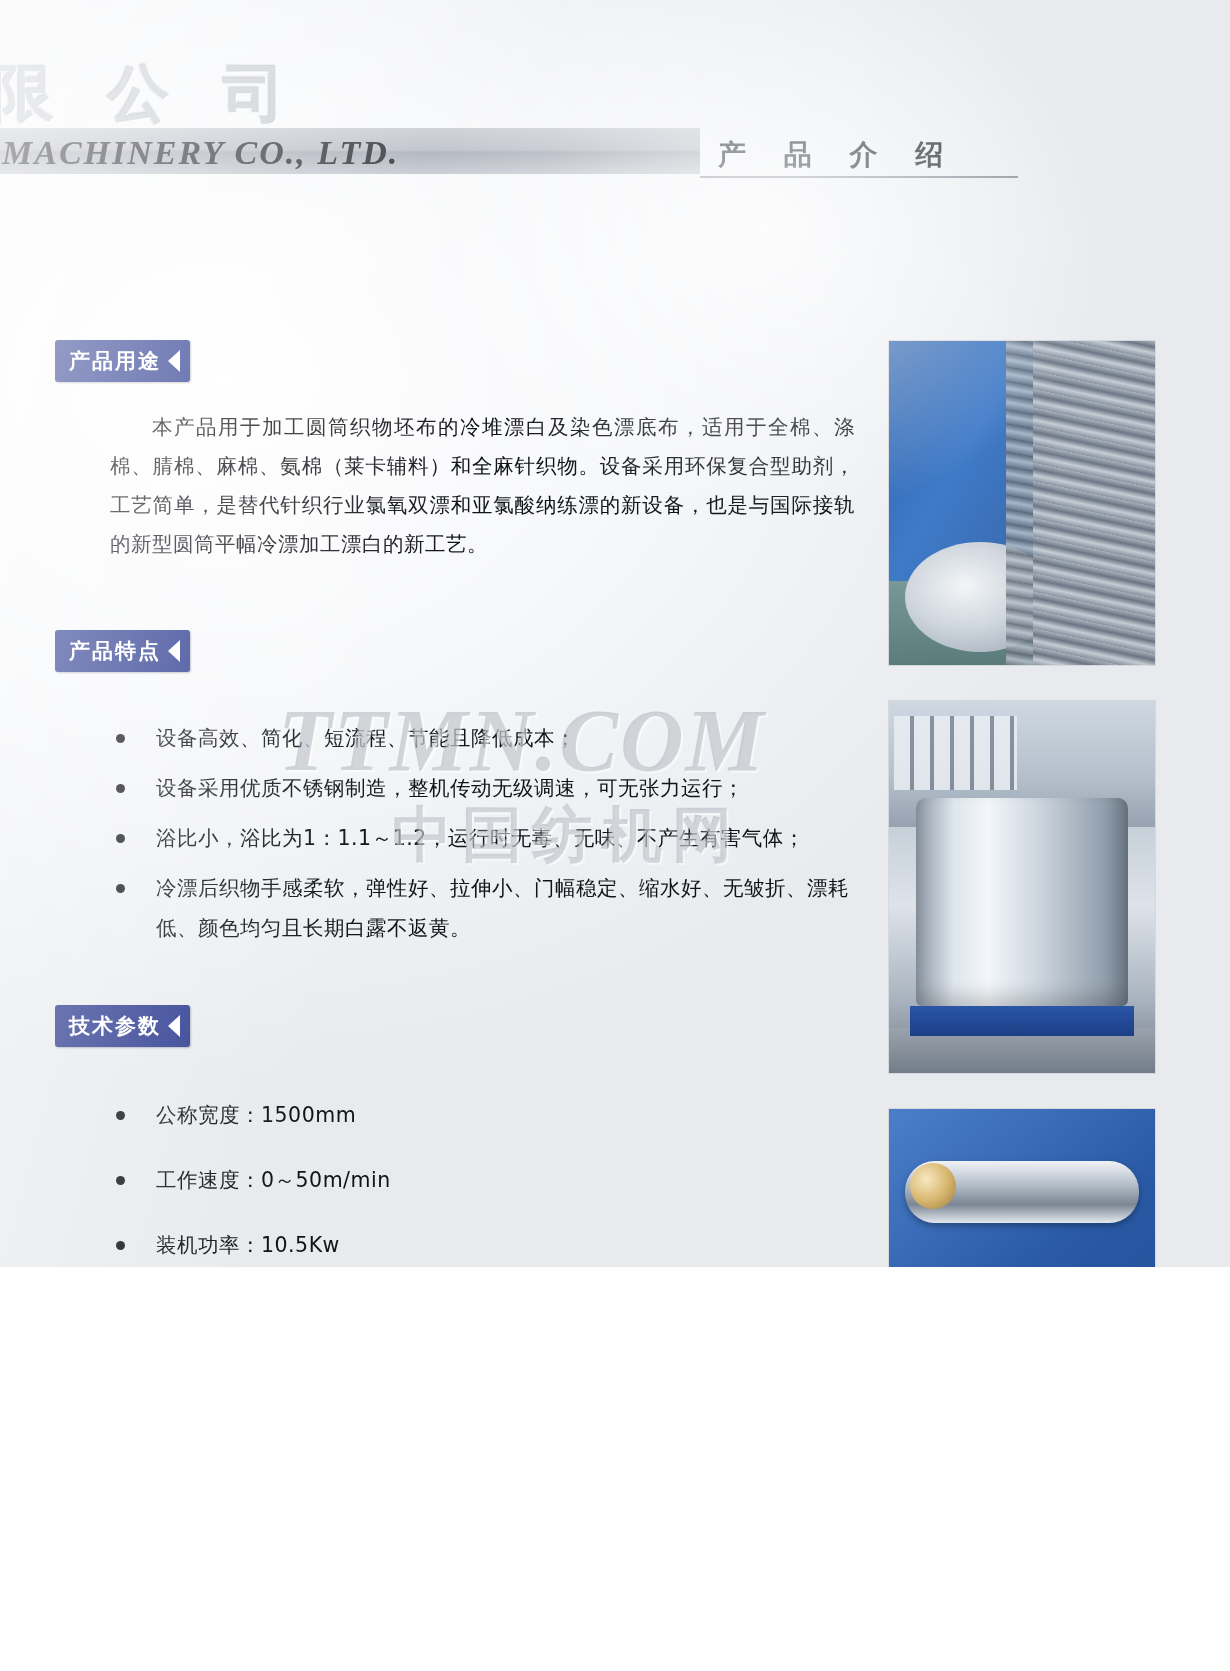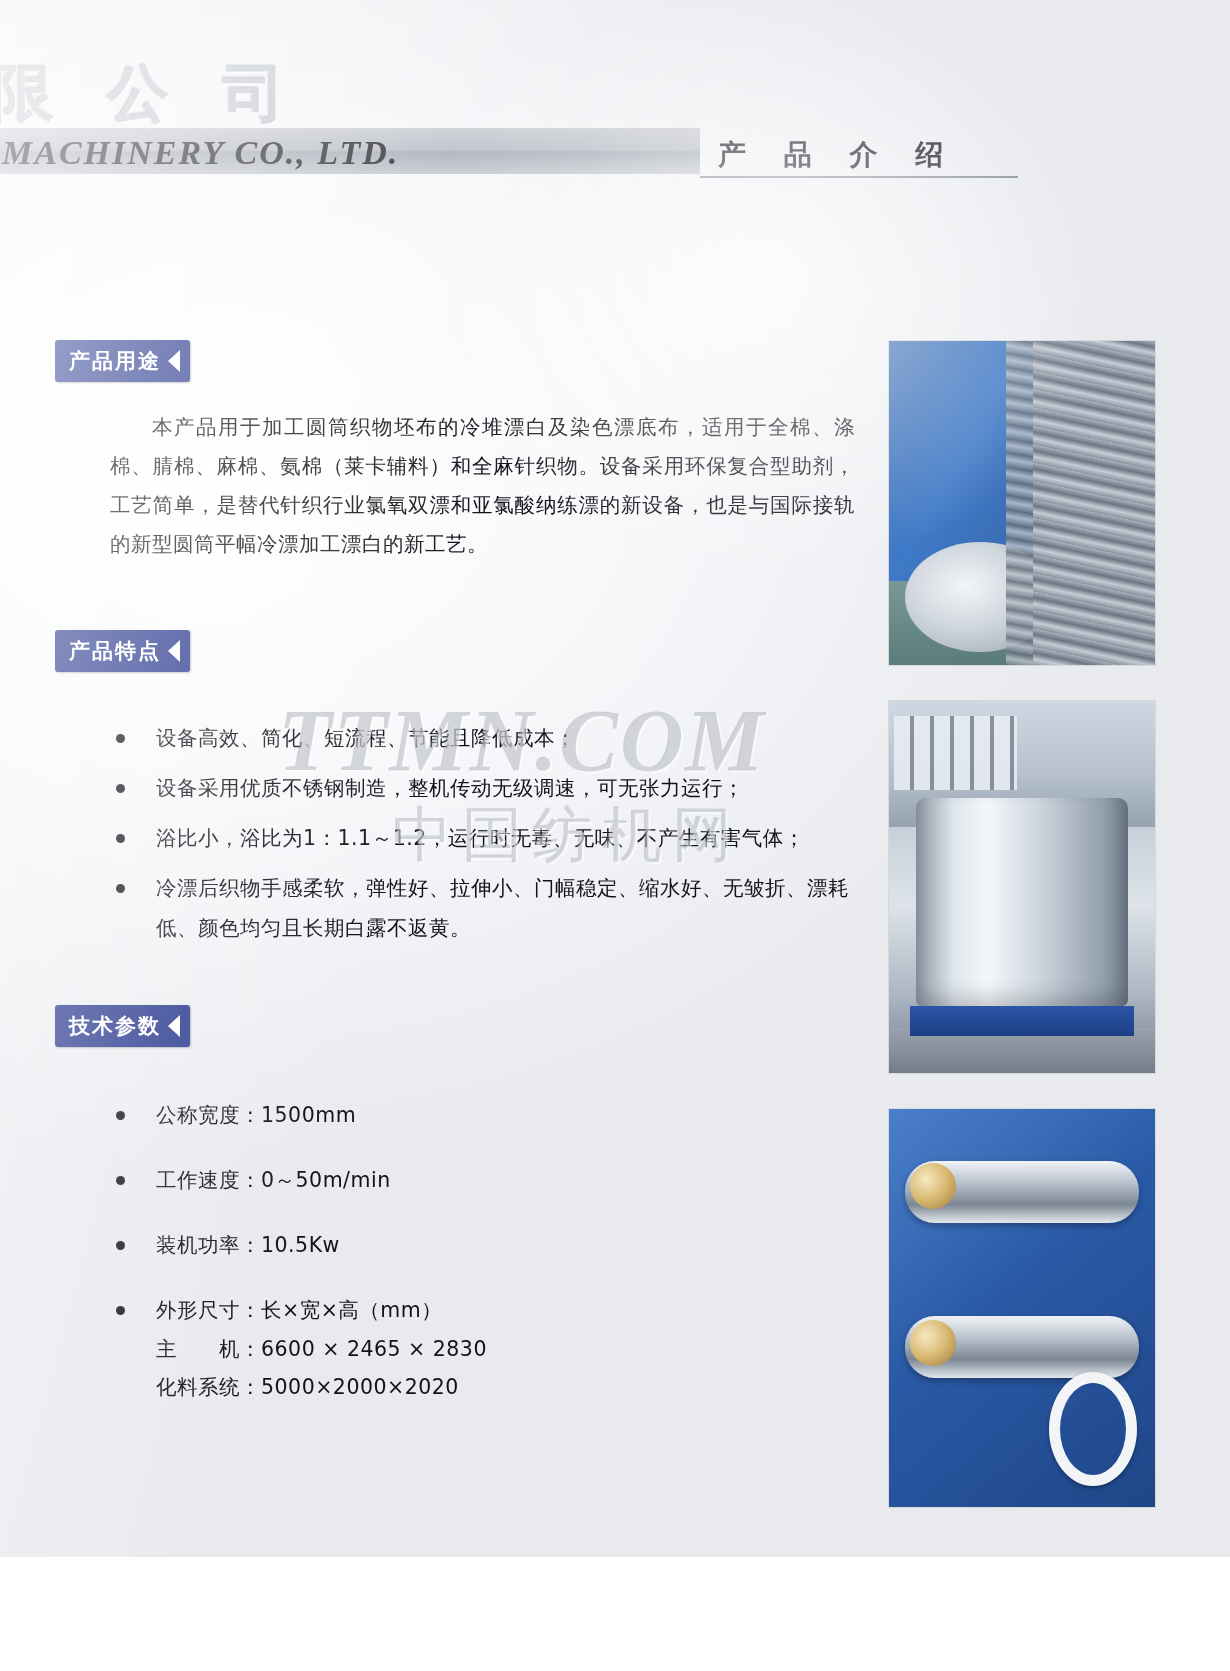--- a/index.html
+++ b/index.html
@@ -6,21 +6,21 @@
     margin: 0;
     padding: 0;
     background: #ffffff;
   }
   body {
     font-family: "DejaVu Sans", "Liberation Sans", sans-serif;
   }
   .page {
     position: relative;
     width: 1230px;
-    height: 1557px;
+    height: 1267px;
     overflow: hidden;
     background:
       radial-gradient(ellipse 900px 700px at 18% 30%, #ffffff 0%, #f7f8fa 45%, #eef0f3 75%, #e8eaee 100%),
       linear-gradient(160deg, #fbfbfc 0%, #f2f3f5 55%, #e9ebef 100%);
   }
 
   
   .header {
     position: absolute;
     left: 0;
@@ -289,21 +289,21 @@
     letter-spacing: 2px;
     color: rgba(150,156,166,0.40);
     text-shadow: 2px 2px 0 rgba(255,255,255,0.55);
     white-space: nowrap;
   }
   .wm-sub {
     position: absolute;
     left: 392px;
     top: 135px;
     font-size: 60px;
-    font-weight: normal;
+    font-weight: bold;
     letter-spacing: 10px;
     color: rgba(150,156,166,0.38);
     text-shadow: 2px 2px 0 rgba(255,255,255,0.5);
     white-space: nowrap;
   }
 
   
   .page-shade {
     position: absolute;
     inset: 0;

